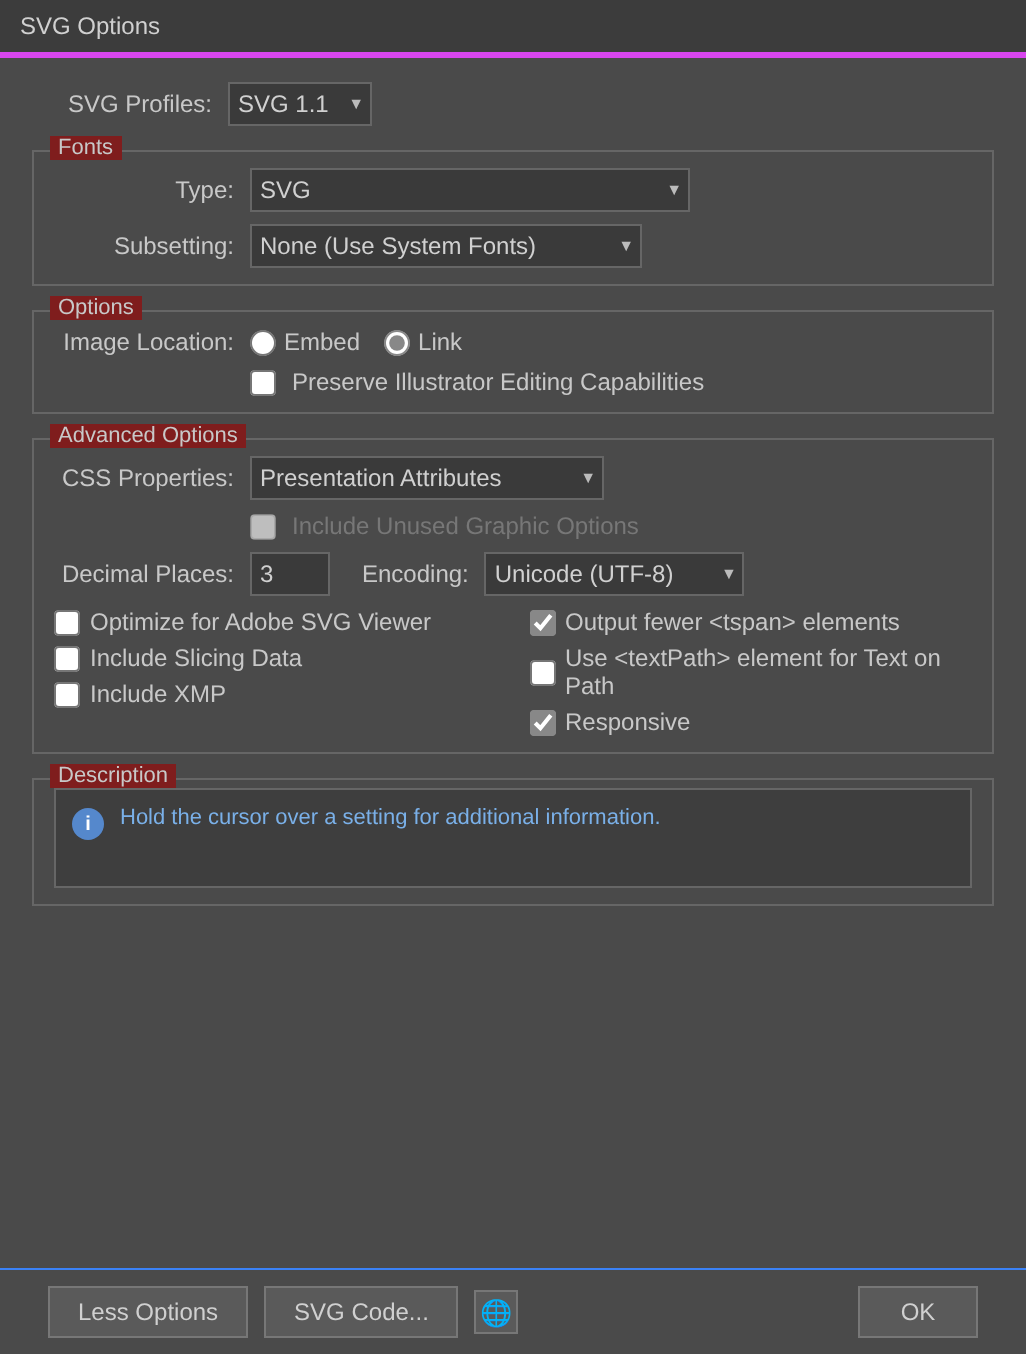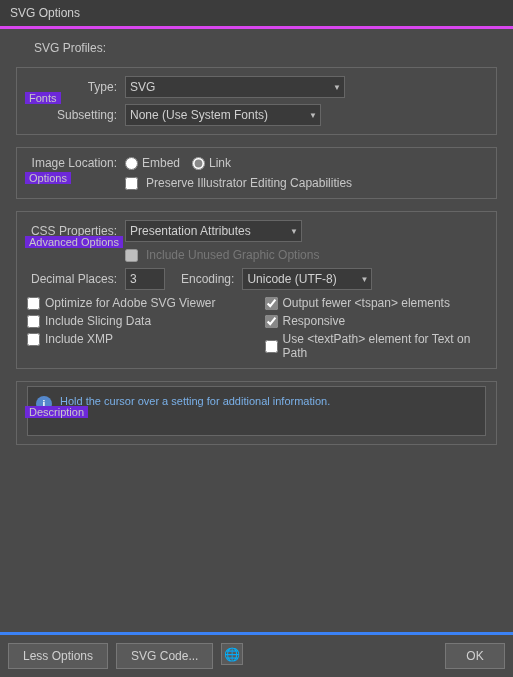--- a/index.html
+++ b/index.html
@@ -68,25 +68,24 @@
       border: 1px solid #666;
       padding: 8px 10px;
       padding-top: 4px;
       position: relative;
       margin-top: 4px;
     }
     .group-label {
       position: absolute;
       top: -8px;
       left: 8px;
-      background: #6d28d9;
+      background: #7f1d1d;
       padding: 0 4px;
       color: #c8c8c8;
       font-size: 11px;
-      margin-top: 32px;
     }
     .group-content {
       display: flex;
       flex-direction: column;
       gap: 6px;
       margin-top: 4px;
     }
     input[type="text"] {
       background: #3a3a3a;
       color: #d0d0d0;
@@ -121,23 +120,24 @@
       flex-direction: column;
       gap: 4px;
     }
     .check-row {
       display: flex;
       align-items: center;
       gap: 5px;
     }
     .bottom-bar {
       background: #4a4a4a;
-      border-top: 3px solid #3b82f6;
-      padding: 8px 8px;
-      display: flex;
+      border-top: 1px solid #3b82f6;
+      padding: 8px 24px;
+      display: flex;
+      align-items: center;
       gap: 8px;
     }
     button {
       background: #5a5a5a;
       color: #d0d0d0;
       border: 1px solid #777;
       padding: 4px 14px;
       font-size: 12px;
       cursor: pointer;
       height: 26px;
@@ -209,20 +209,25 @@
 <body>
 
 <div class="title-bar">
   <span>SVG Options</span>
 </div>
 
 <div class="dialog-body">
 
   <div class="row">
     <label class="field-label">SVG Profiles:</label>
+    <div class="select-wrapper">
+      <select>
+        <option>SVG 1.1</option>
+      </select>
+    </div>
   </div>
 
   <div class="group-box">
     <span class="group-label">Fonts</span>
     <div class="group-content">
       <div class="row">
         <label class="field-label">Type:</label>
         <div class="select-wrapper">
           <select style="width:220px;">
             <option>SVG</option>
@@ -302,26 +307,26 @@
             <input type="checkbox" style="">
             <span class="checkbox-label">Include XMP</span>
           </div>
         </div>
         <div class="col">
           <div class="check-row">
             <input type="checkbox" checked="" style="">
             <span class="checkbox-label">Output fewer &lt;tspan&gt; elements</span>
           </div>
           <div class="check-row">
+            <input type="checkbox" style="">
+            <span class="checkbox-label">Use &lt;textPath&gt; element for Text on Path</span>
+          </div>
+          <div class="check-row">
             <input type="checkbox" checked="" style="">
             <span class="checkbox-label">Responsive</span>
-          </div>
-          <div class="check-row">
-            <input type="checkbox" style="">
-            <span class="checkbox-label">Use &lt;textPath&gt; element for Text on Path</span>
           </div>
         </div>
       </div>
 
     </div>
   </div>
 
   <div class="group-box">
     <span class="group-label">Description</span>
     <div class="description-box">

